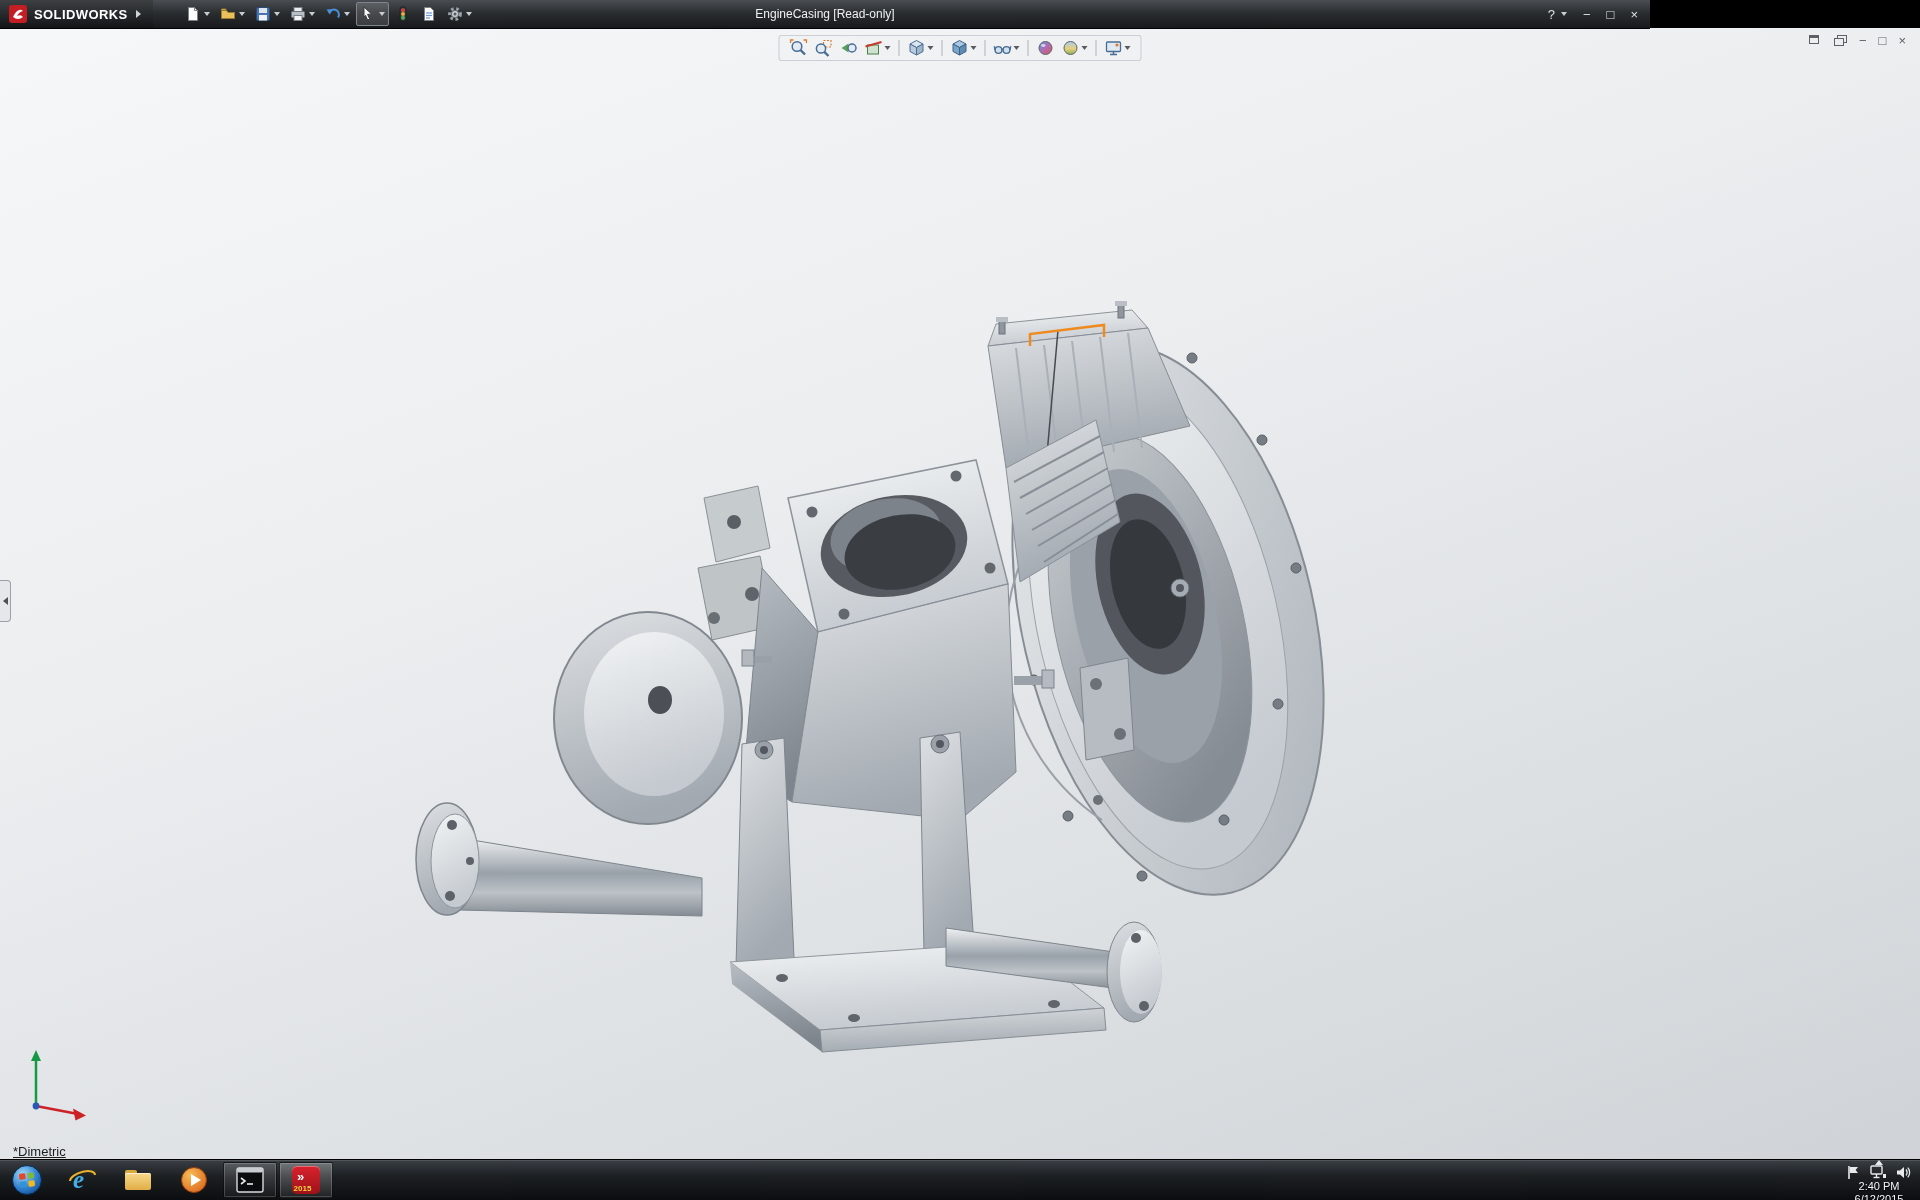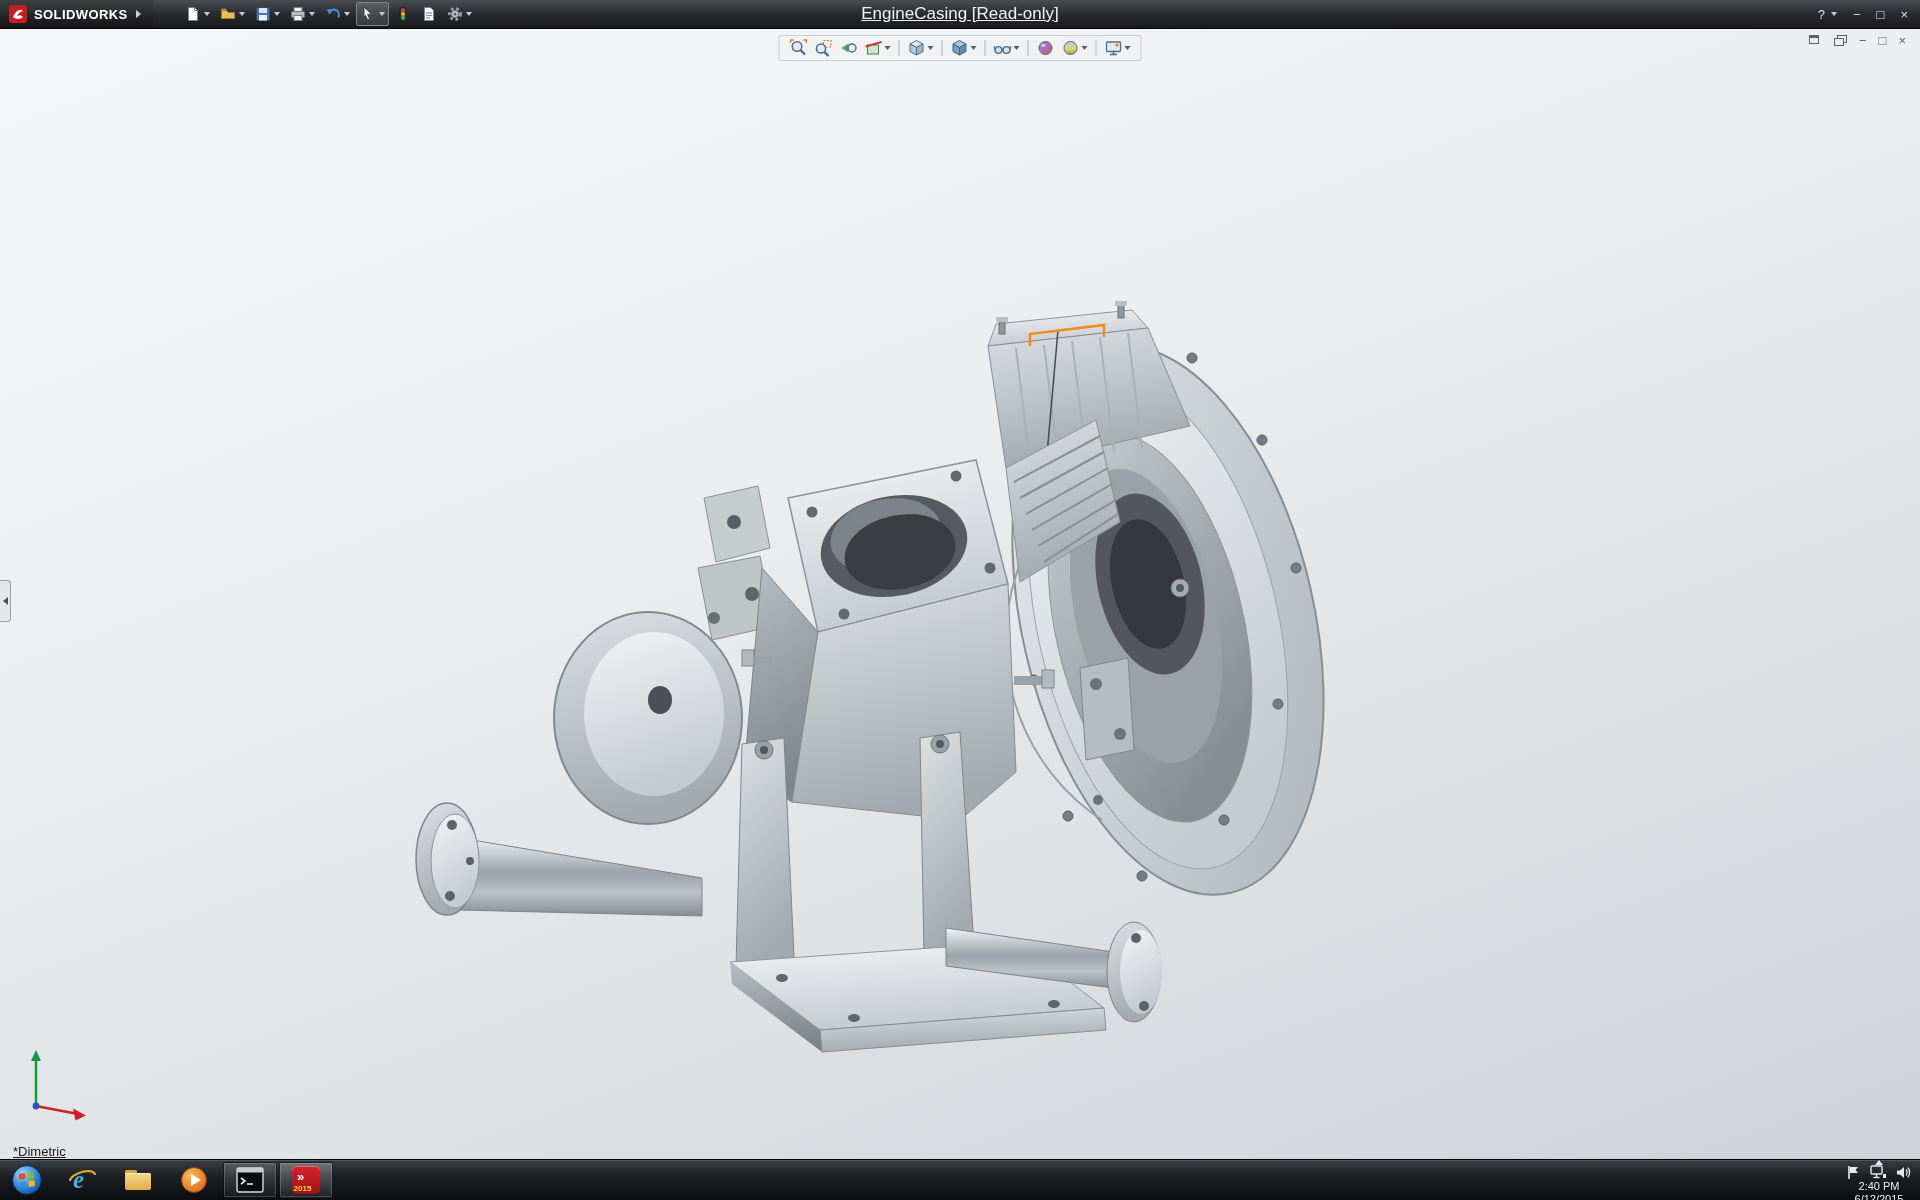--- a/index.html
+++ b/index.html
@@ -3,35 +3,35 @@
 <meta charset="utf-8">
 <style>
   html,body{margin:0;padding:0;}
   body{
     width:1920px;height:1200px;overflow:hidden;position:relative;
     font-family:"Liberation Sans",sans-serif;background:#000;
     -webkit-font-smoothing:antialiased;
   }
   
   .titlebar{
-    position:absolute;top:0;left:0;width:1920px;height:28px;z-index:20;
+    position:absolute;top:0;left:0;width:1650px;height:28px;z-index:20;
     background:linear-gradient(#4a4e53,#2b2e31 45%,#17191b);
     border-bottom:1px solid #000;
     display:flex;align-items:center;color:#e9ebee;
   }
   .brand{display:flex;align-items:center;gap:6px;height:100%;padding:0 12px 0 8px;
     background:linear-gradient(#3d4043,#121416);}
   .brand-name{font-weight:bold;font-size:13px;letter-spacing:.4px;color:#fff;}
   .brand-expander{margin-left:2px;}
   .tb-tools{display:flex;align-items:center;margin-left:28px;gap:2px;}
   .tb-btn{display:flex;align-items:center;height:22px;padding:0 3px;border-radius:2px;border:1px solid transparent;}
   .tb-btn.pressed{border-color:#7d858e;background:rgba(255,255,255,.14);}
   .caret-down{width:0;height:0;border-left:3px solid transparent;border-right:3px solid transparent;border-top:4px solid #c9cdd2;margin-left:3px;}
   .caret-right{width:0;height:0;border-top:4px solid transparent;border-bottom:4px solid transparent;border-left:5px solid #cfd3d7;}
-  .tb-title{position:absolute;left:50%;transform:translateX(-50%);font-size:17px;color:#eef0f2;white-space:nowrap;text-decoration:underline;}
+  .tb-title{position:absolute;left:50%;transform:translateX(-50%);font-size:12px;color:#eef0f2;white-space:nowrap;}
   .tb-right{margin-left:auto;display:flex;align-items:center;gap:16px;padding-right:12px;font-size:13px;}
   .tb-right .wc{cursor:default;color:#dde0e4;font-size:13px;line-height:13px;}
   .help-group{display:flex;align-items:center;gap:3px;}
   
   .viewport{
     position:absolute;top:28px;left:0;width:1920px;height:1132px;overflow:hidden;
     background:linear-gradient(160deg,#f6f7f8 0%,#eceef0 38%,#dde0e3 72%,#cfd3d7 100%);
   }
   .model-svg{position:absolute;top:0;left:0;}
   

